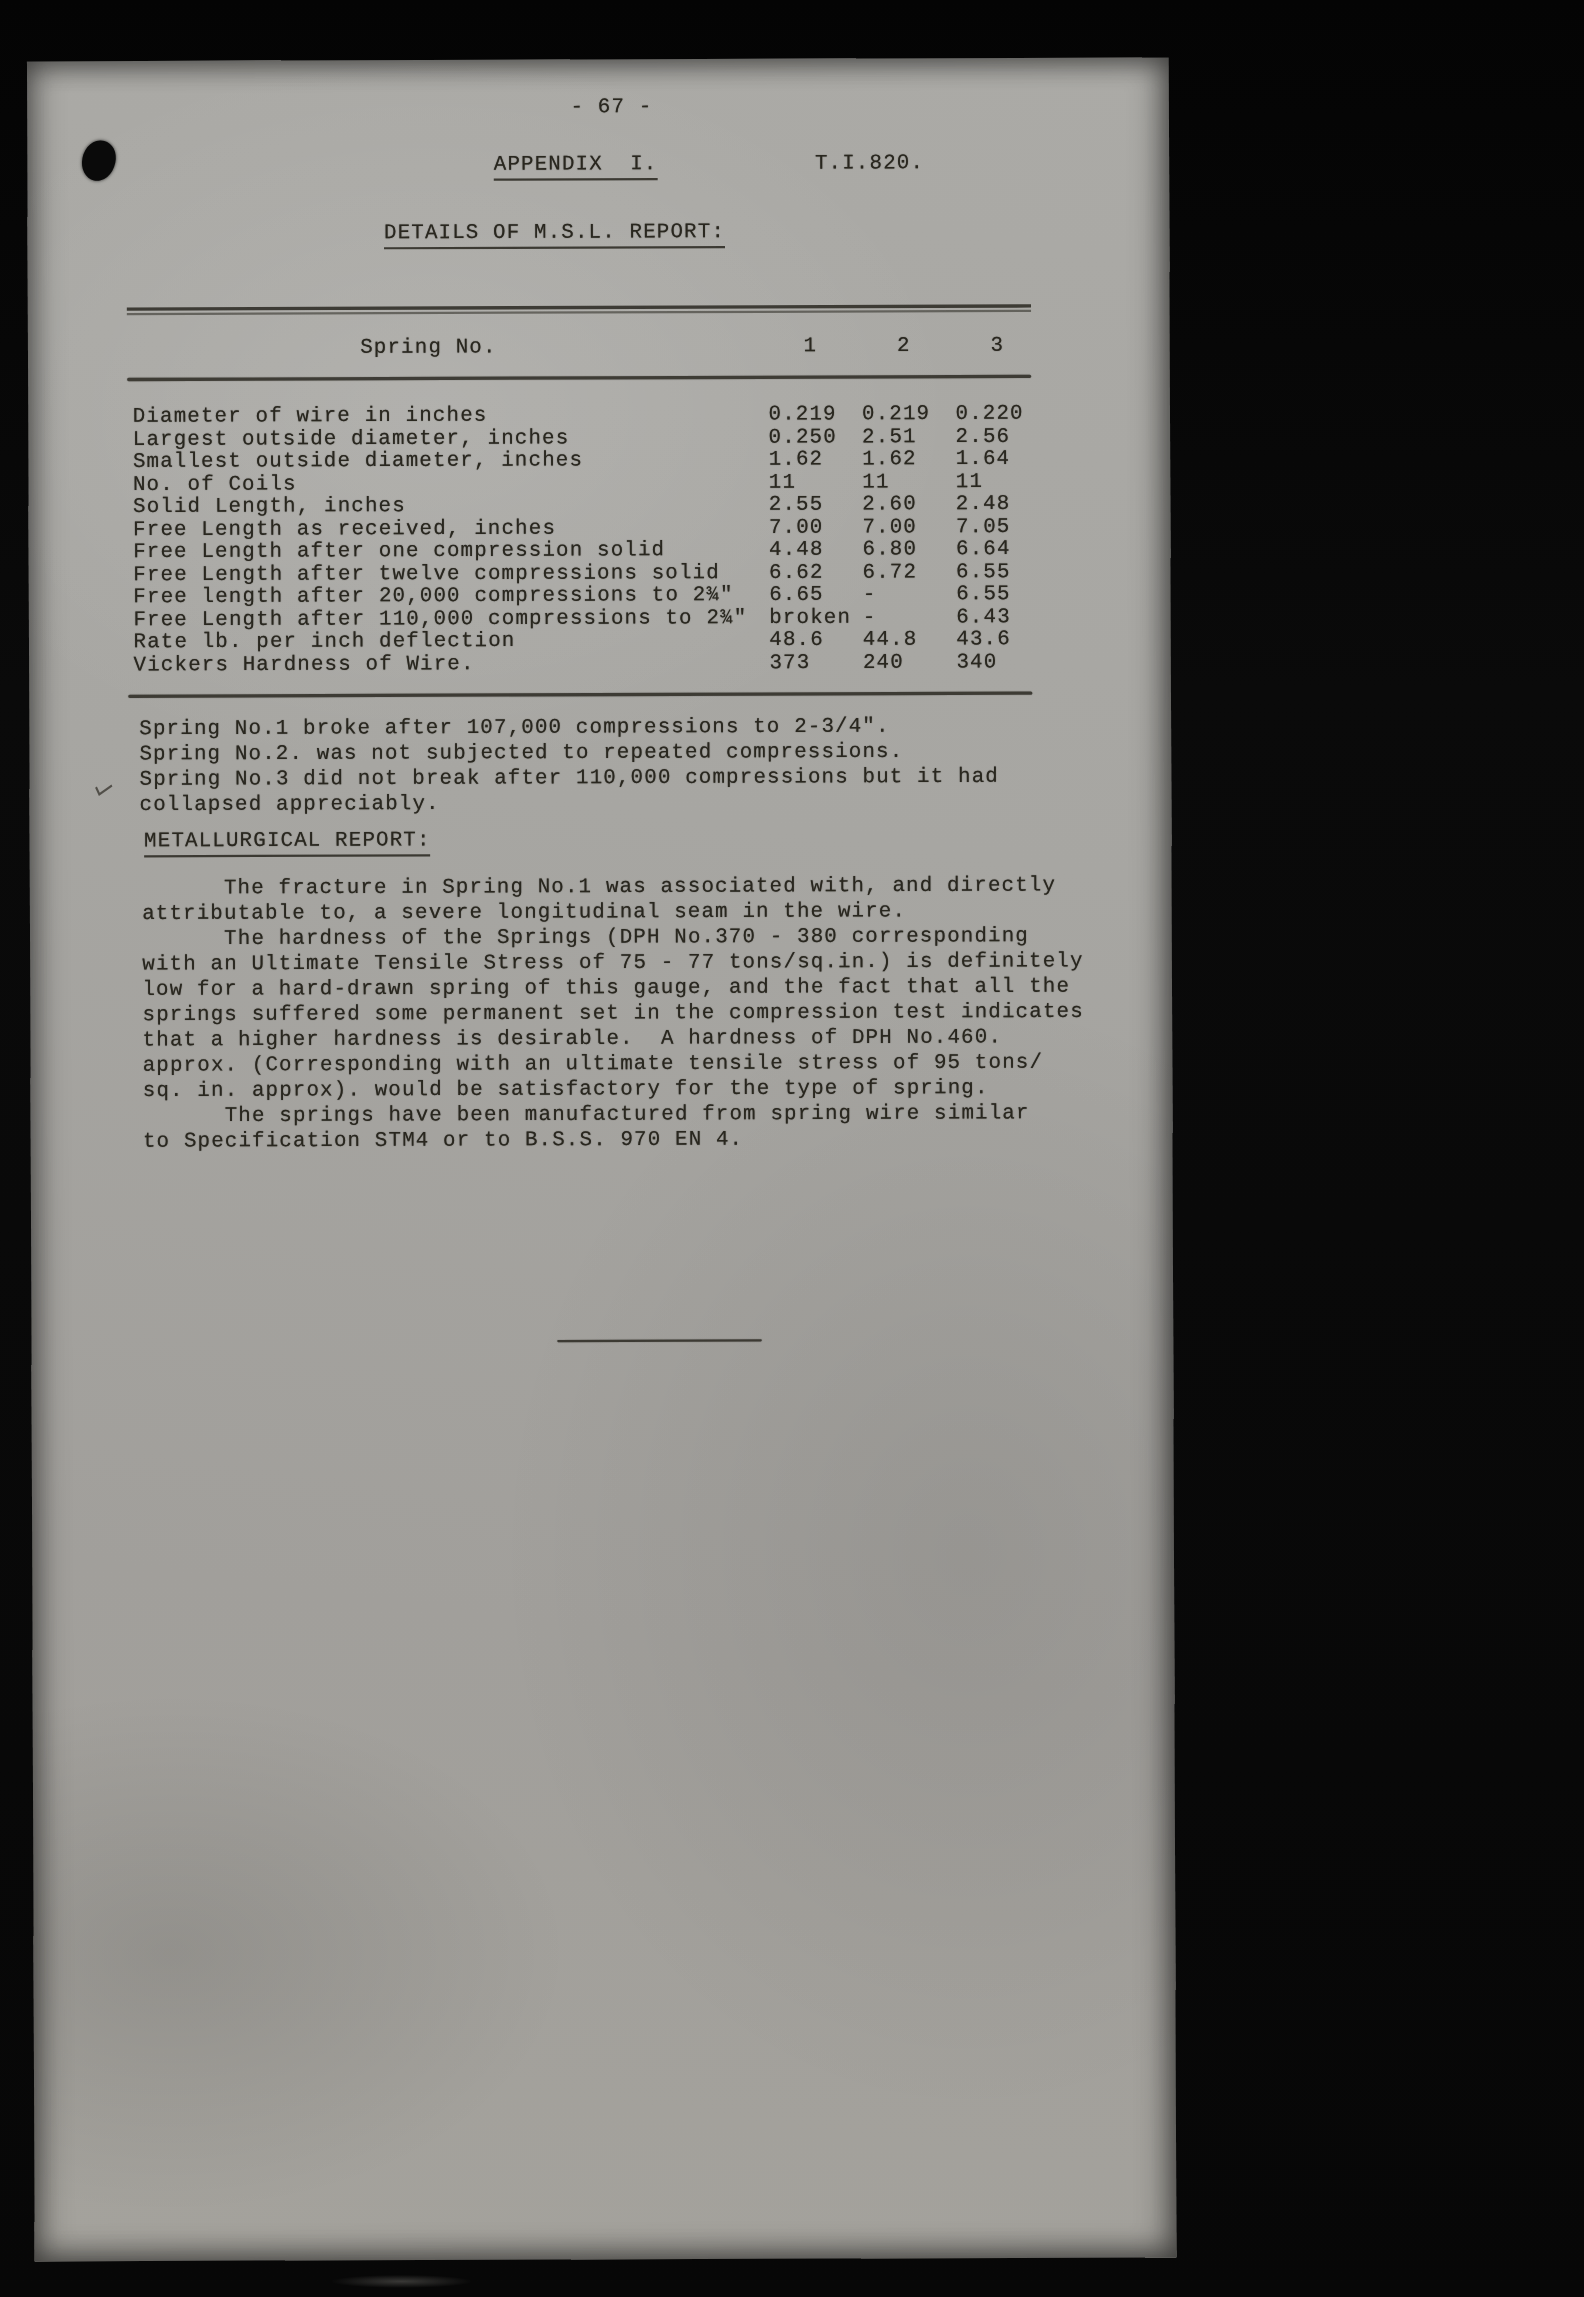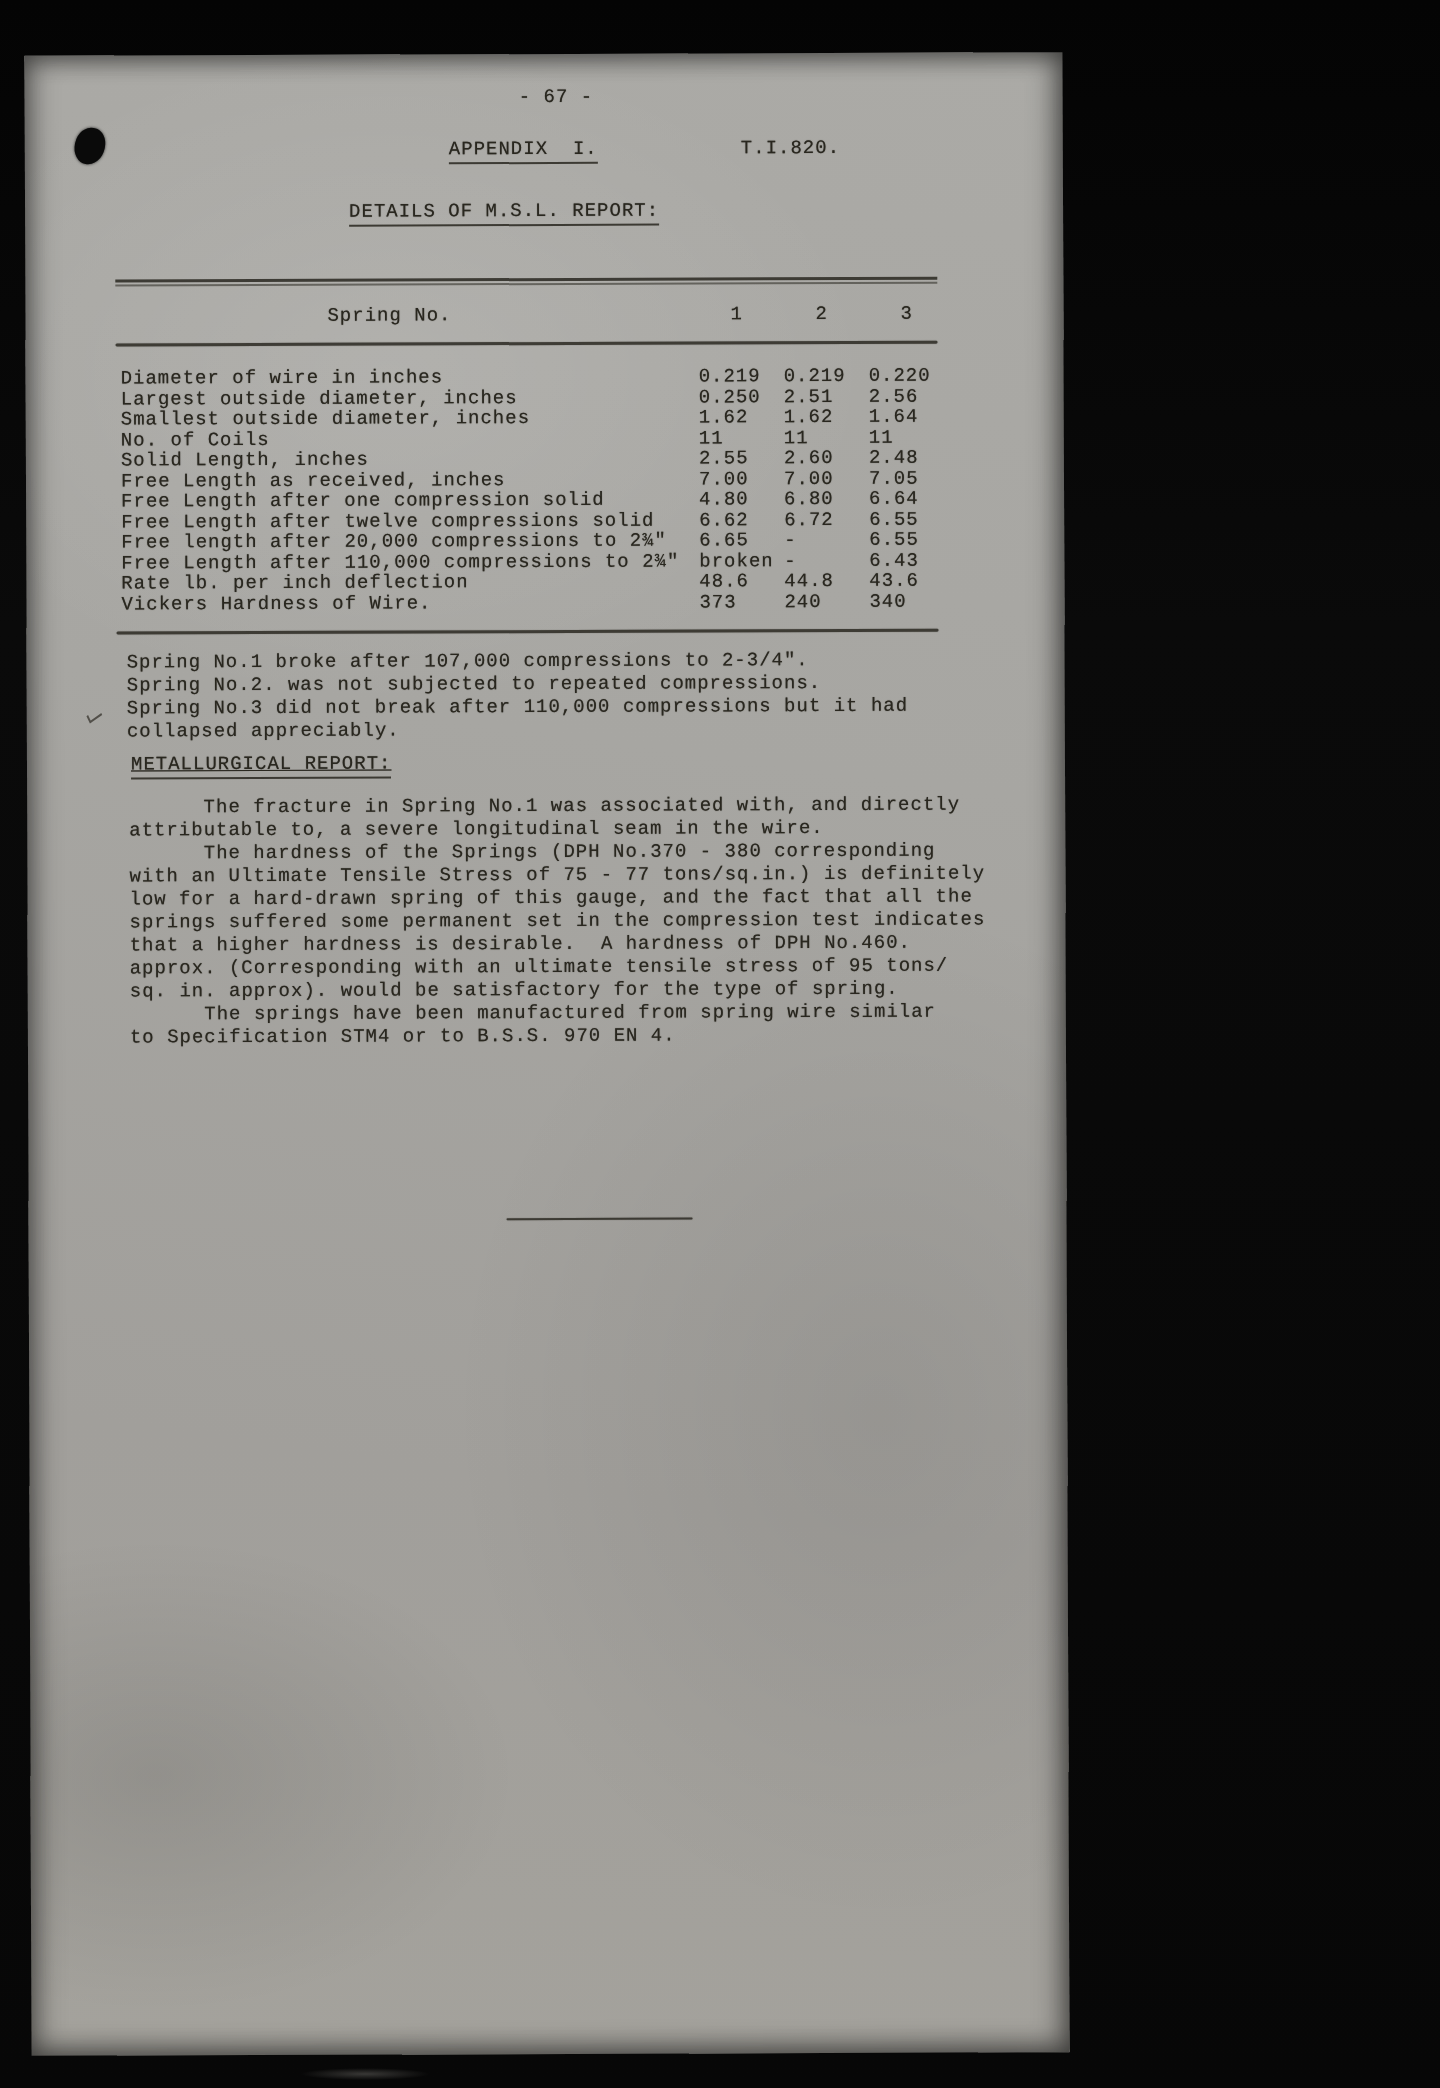--- a/index.html
+++ b/index.html
@@ -146,21 +146,21 @@
       <span>2.48</span>
     </div>
     <div class="grid-row">
       <span>Free Length as received, inches</span>
       <span>7.00</span>
       <span>7.00</span>
       <span>7.05</span>
     </div>
     <div class="grid-row">
       <span>Free Length after one compression solid</span>
-      <span>4.80</span>
+      <span>4.48</span>
       <span>6.80</span>
       <span>6.64</span>
     </div>
     <div class="grid-row">
       <span>Free Length after twelve compressions solid</span>
       <span>6.62</span>
       <span>6.72</span>
       <span>6.55</span>
     </div>
     <div class="grid-row">
@@ -193,21 +193,21 @@
 
   <div class="para-block">
     <div class="txt-para txt wrap" style="left:100px; top:596px;">Spring No.1 broke after 107,000 compressions to 2-3/4".</div>
     <div class="txt-para txt wrap" style="left:100px; top:619px;">Spring No.2. was not subjected to repeated compressions.</div>
     <div class="txt-para txt wrap" style="left:100px; top:642px; line-height:23px;">Spring No.3 did not break after 110,000 compressions but it had
 collapsed appreciably.</div>
   </div>
 
   <div class="tick"></div>
 
-  <div class="txt ul" style="left:104px; top:698px;text-decoration:underline;">METALLURGICAL REPORT:</div>
+  <div class="txt ul" style="left:104px; top:698px;">METALLURGICAL REPORT:</div>
 
   <div class="para-block">
     <div class="txt-para txt wrap" style="left:102px; top:741px; width:930px; line-height:23px;">      The fracture in Spring No.1 was associated with, and directly
 attributable to, a severe longitudinal seam in the wire.</div>
     <div class="txt-para txt wrap" style="left:102px; top:787px; width:930px; line-height:23px;">      The hardness of the Springs (DPH No.370 - 380 corresponding
 with an Ultimate Tensile Stress of 75 - 77 tons/sq.in.) is definitely
 low for a hard-drawn spring of this gauge, and the fact that all the
 springs suffered some permanent set in the compression test indicates
 that a higher hardness is desirable.  A hardness of DPH No.460.
 approx. (Corresponding with an ultimate tensile stress of 95 tons/

